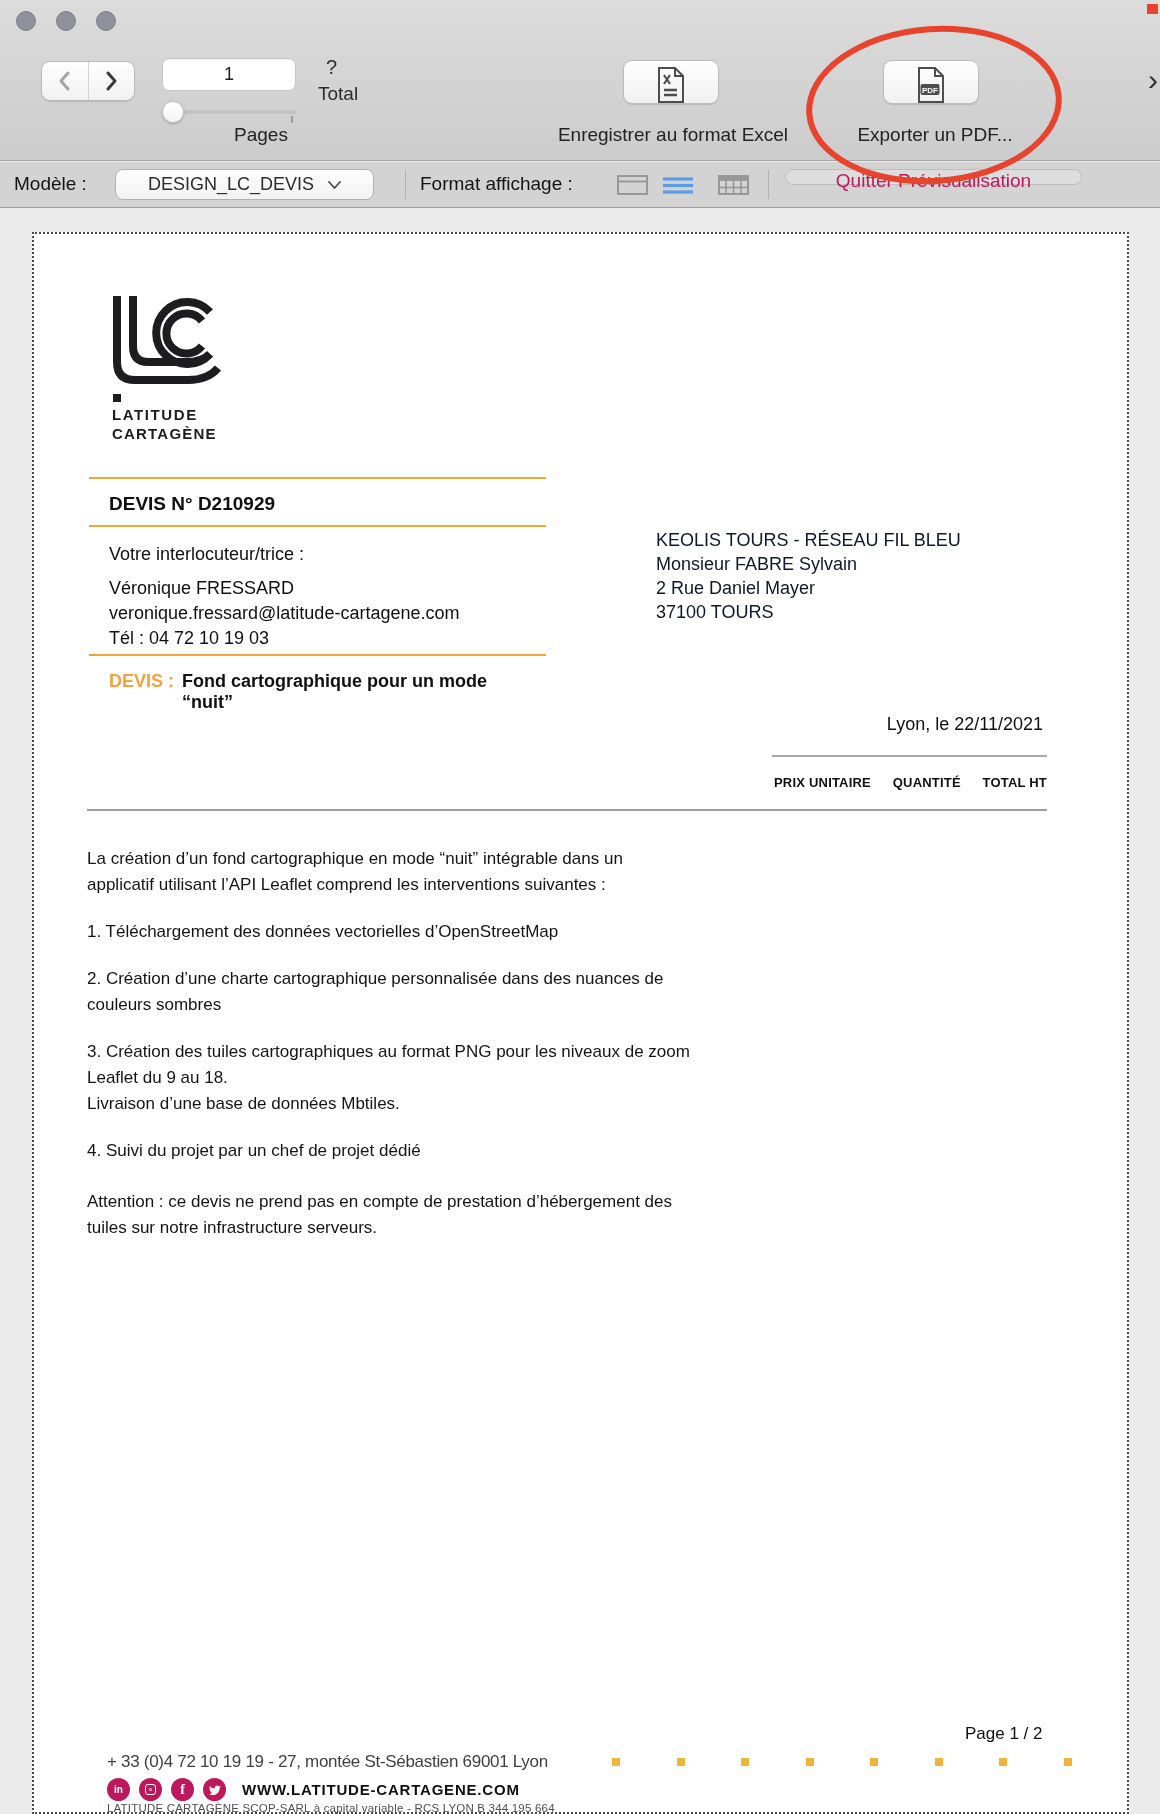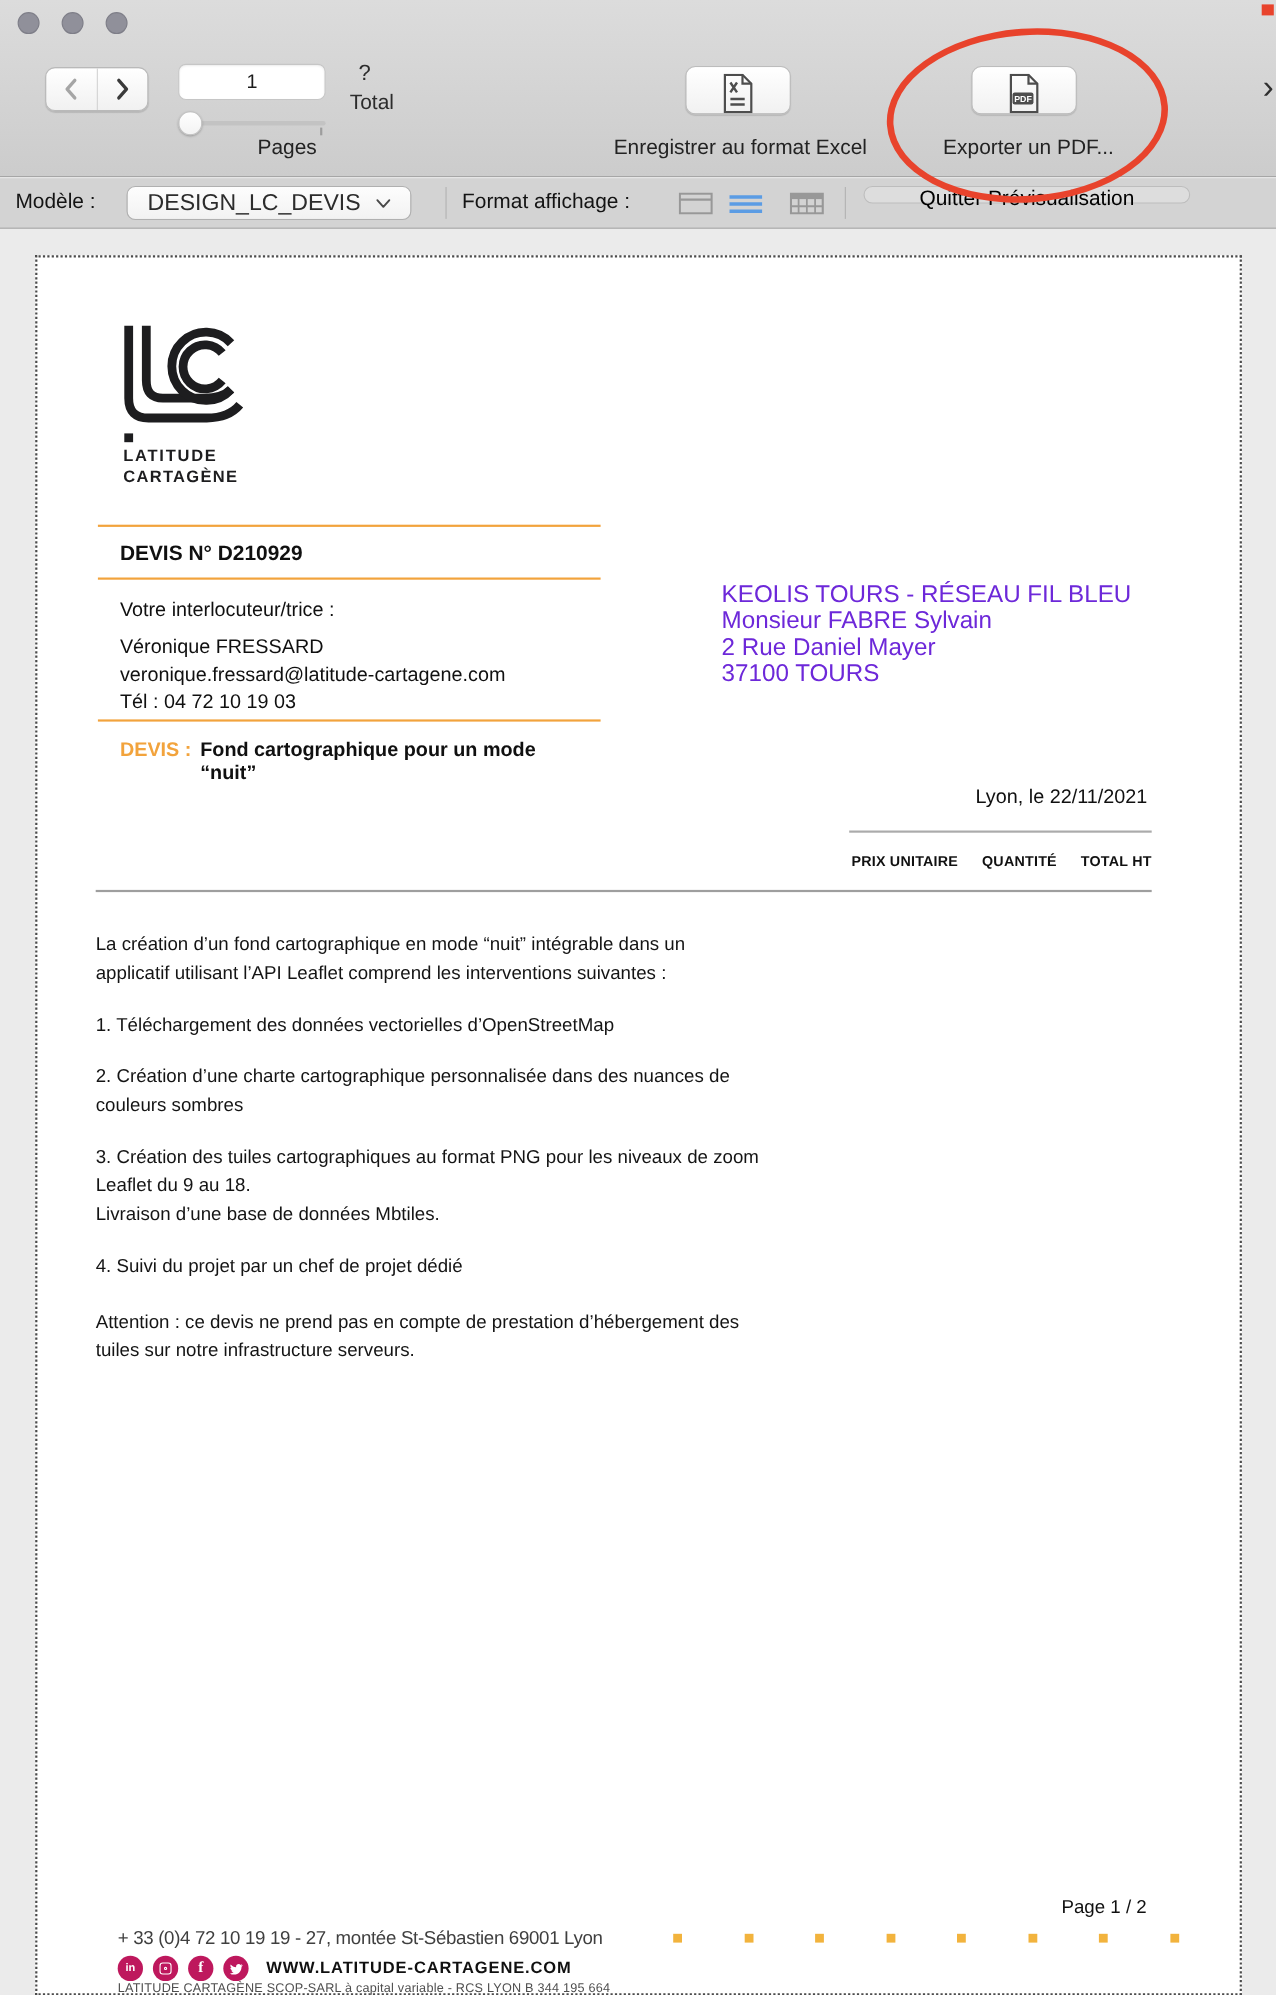--- a/index.html
+++ b/index.html
@@ -52,31 +52,31 @@
 
   
   .toolbar-format { position:absolute; left:0; top:162px; width:1160px; height:46px;
     background:#d3d3d3; border-bottom:1px solid #9d9d9d; }
   .fb-label { position:absolute; font-size:19px; color:#141414; top:11px; }
   .fb-label.model { left:14px; }
   .fb-label.display { left:420px; }
   .dropdown { position:absolute; left:115px; top:7px; width:259px; height:31px;
     background:linear-gradient(#fdfdfd,#f2f2f2); border:1px solid #b0b0b0; border-radius:8px;
     display:flex; align-items:center; justify-content:center; gap:14px;
-    font-size:21px; color:#2c2c2c; font-family:"Liberation Sans", sans-serif; cursor:default; }
+    font-size:18px; color:#2c2c2c; font-family:"Liberation Sans", sans-serif; cursor:default; }
   .vsep { position:absolute; top:8px; width:1px; height:29px; background:#b2b2b2; }
   .vsep.v1 { left:405px; }
   .vsep.v2 { left:768px; }
   .view-icon { position:absolute; top:13px; display:block; cursor:default; }
   .view-icon.form { left:617px; }
   .view-icon.list { left:663px; top:15px; }
   .view-icon.grid { left:718px; }
   .quit-btn { position:absolute; left:785px; top:7px; width:297px; height:16px;
     background:rgba(250,250,250,0.25); border:1px solid #bdbdbd; border-radius:8px;
-    font-size:19px; color:#000000; font-family:"Liberation Sans", sans-serif; cursor:default; }
+    font-size:19px; color:#be185d; font-family:"Liberation Sans", sans-serif; cursor:default; }
 
   
   .preview { position:absolute; left:0; top:208px; width:1160px; height:1606px; background:#ebebeb; }
   .print-area { position:absolute; left:32px; top:24px; width:1097px; height:1582px;
     background:#ffffff; border:2px dotted #4b4b4b; }
 
   .lc-mark { position:absolute; left:78px; top:62px; }
   .brand-dot { position:absolute; left:79px; top:160px; width:8px; height:8px; background:#1d1d1f; }
   .brand-l1 { position:absolute; left:78px; top:172px; font-size:15px; font-weight:bold; letter-spacing:1.6px; color:#1d1d1f; }
   .brand-l2 { position:absolute; left:78px; top:191px; font-size:15px; font-weight:bold; letter-spacing:1.2px; color:#1d1d1f; }
@@ -88,21 +88,21 @@
   .contact-intro { position:absolute; left:75px; top:310px; font-size:18px; color:#101010; }
   .contact-name  { position:absolute; left:75px; top:344px; font-size:18px; color:#101010; }
   .contact-email { position:absolute; left:75px; top:369px; font-size:18px; color:#101010; }
   .contact-phone { position:absolute; left:75px; top:394px; font-size:18px; color:#101010; }
 
   .objet { position:absolute; left:75px; top:437px; display:flex; font-size:18px; font-weight:bold; }
   .objet-label { color:var(--accent-orange); margin-right:8px; white-space:nowrap; }
   .objet-text { color:#101010; white-space:pre-line; }
 
   .recipient { position:absolute; left:622px; top:294px; }
-  .recipient div { font-size:22px; color:#6d28d9; line-height:24px; }
+  .recipient div { font-size:18px; color:#0f172a; line-height:24px; }
 
   .date-line { position:absolute; right:84px; top:480px; font-size:18px; color:#101010; }
 
   .thead-topline { position:absolute; left:738px; top:521px; width:275px; height:1.5px; background:#ababab; }
   .thead { position:absolute; left:740px; top:541px; width:273px; display:flex; justify-content:space-between; }
   .thead span { font-size:13px; font-weight:bold; color:#101010; letter-spacing:0.2px; }
   .thead-bottomline { position:absolute; left:53px; top:575px; width:960px; height:1.5px; background:#9e9e9e; }
 
   .body-copy { position:absolute; left:53px; top:612px; width:700px; }
   .body-copy p { font-size:17px; line-height:26px; color:#141414; margin:0 0 21px 0; white-space:pre-line; }

